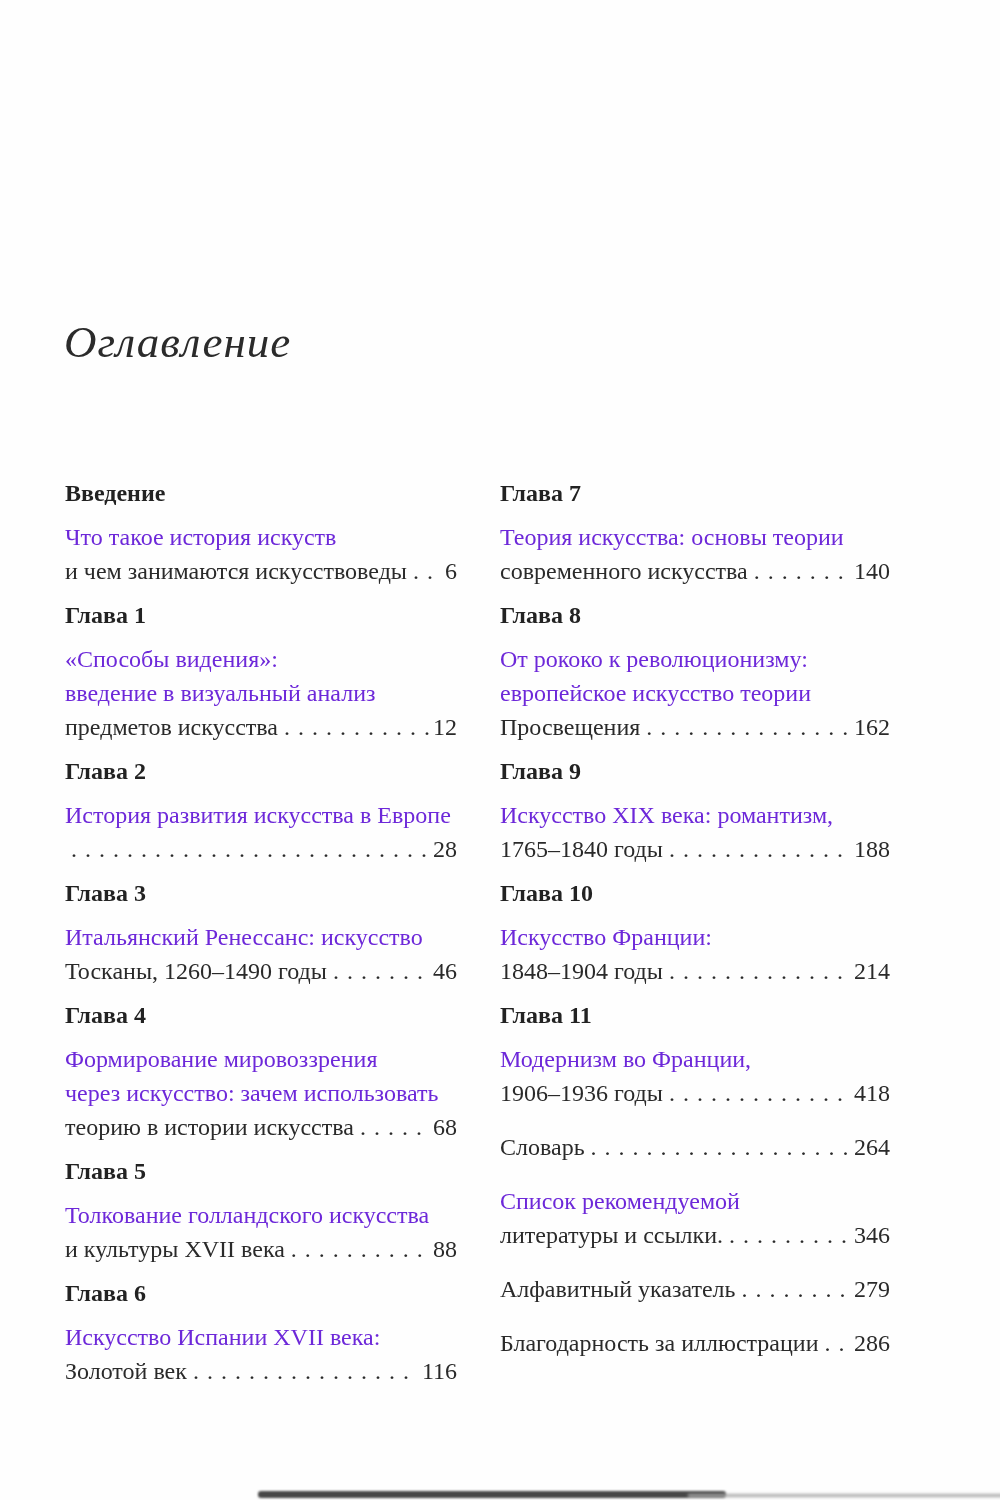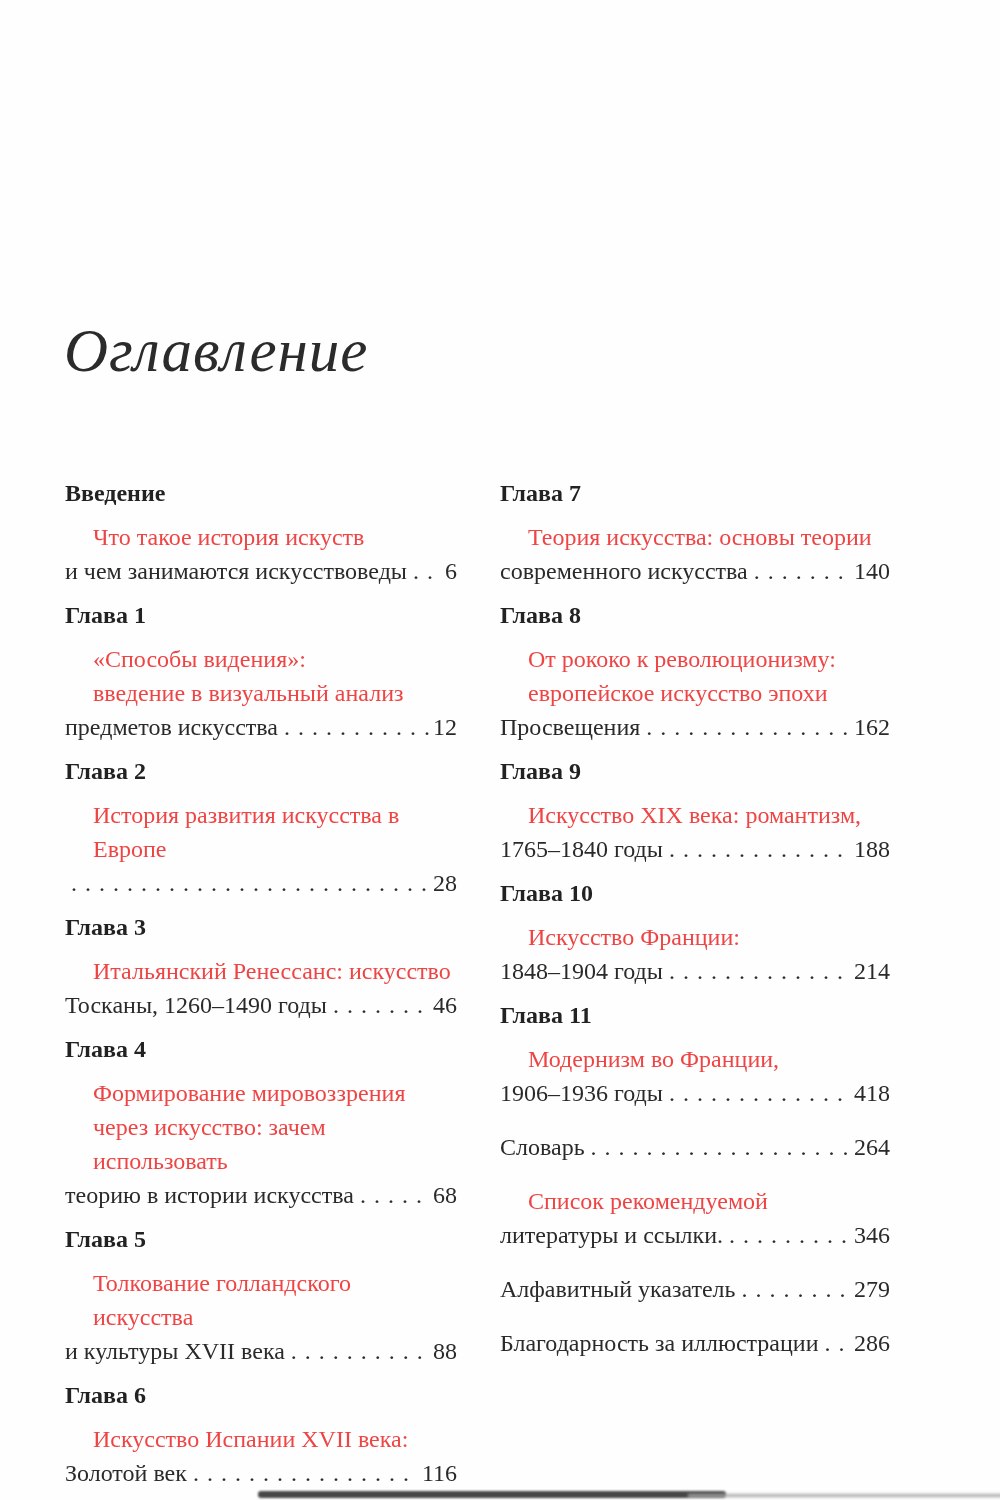--- a/index.html
+++ b/index.html
@@ -18,21 +18,21 @@
   .sheet {
     position: absolute;
     inset: 0;
     background: #fefefe;
   }
   .title {
     position: absolute;
     left: 64px;
     top: 316px;
     margin: 0;
-    font-size: 61px;
+    font-size: 45px;
     font-weight: normal;
     font-style: italic;
     letter-spacing: 1px;
     color: #2b2b2b;
   }
   .cols {
     position: absolute;
     left: 65px;
     top: 476px;
     right: 110px;
@@ -47,22 +47,21 @@
   .entry { }
   .col > .entry + .entry { margin-top: 10px; }
   .col > .entry.standalone { margin-top: 20px; }
 
   .entry-heading {
     font-weight: bold;
     margin-bottom: 10px;
     color: #222;
   }
   .entry-line {
-    color: #ef4444;
-    margin-left: 28px;
+    color: #6d28d9;
   }
   .entry-lastline {
     display: flex;
     align-items: flex-start;
     color: #2a2a2a;
   }
   .entry-lastline .t { white-space: nowrap; }
   .leader {
     flex: 1;
     overflow: hidden;
@@ -178,21 +177,21 @@
           <div class="entry-line">Теория искусства: основы теории</div>
           <div class="entry-lastline">
             <span class="t">современного искусства</span>
             <span class="leader"></span>
             <span class="pg">140</span>
           </div>
         </div>
         <div class="entry">
           <div class="entry-heading">Глава 8</div>
           <div class="entry-line">От рококо к революционизму:</div>
-          <div class="entry-line">европейское искусство эпохи</div>
+          <div class="entry-line">европейское искусство теории</div>
           <div class="entry-lastline">
             <span class="t">Просвещения</span>
             <span class="leader"></span>
             <span class="pg">162</span>
           </div>
         </div>
         <div class="entry">
           <div class="entry-heading">Глава 9</div>
           <div class="entry-line">Искусство XIX века: романтизм,</div>
           <div class="entry-lastline">

